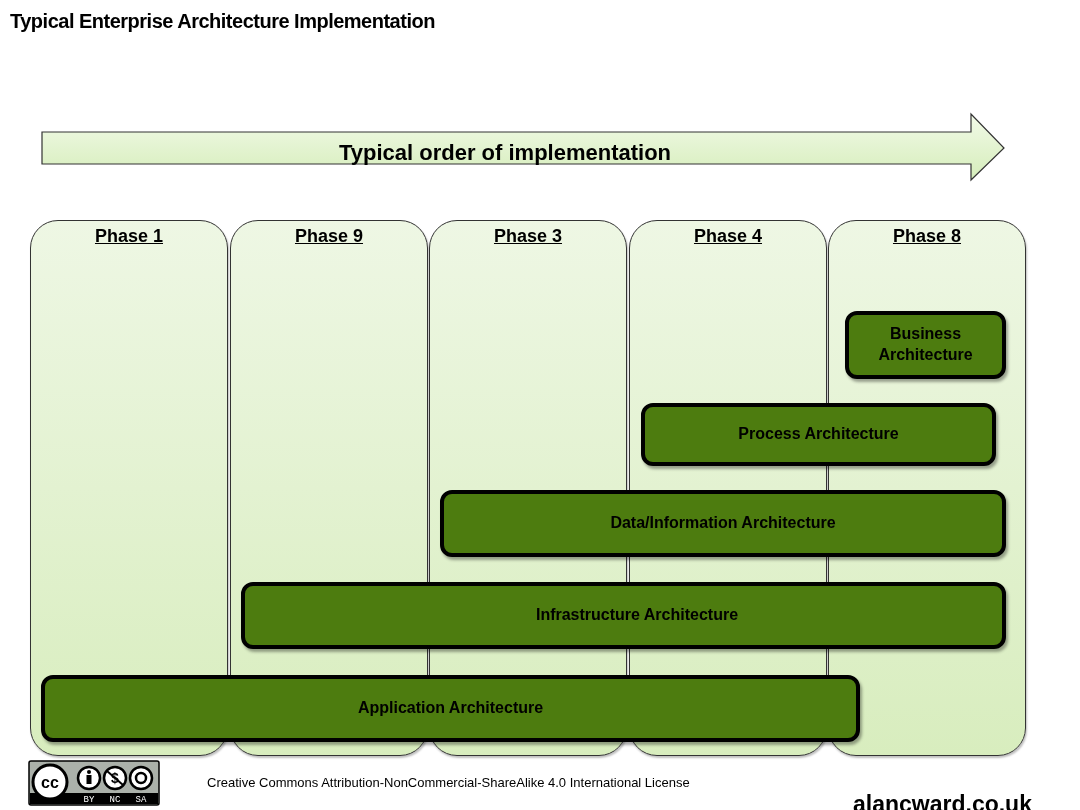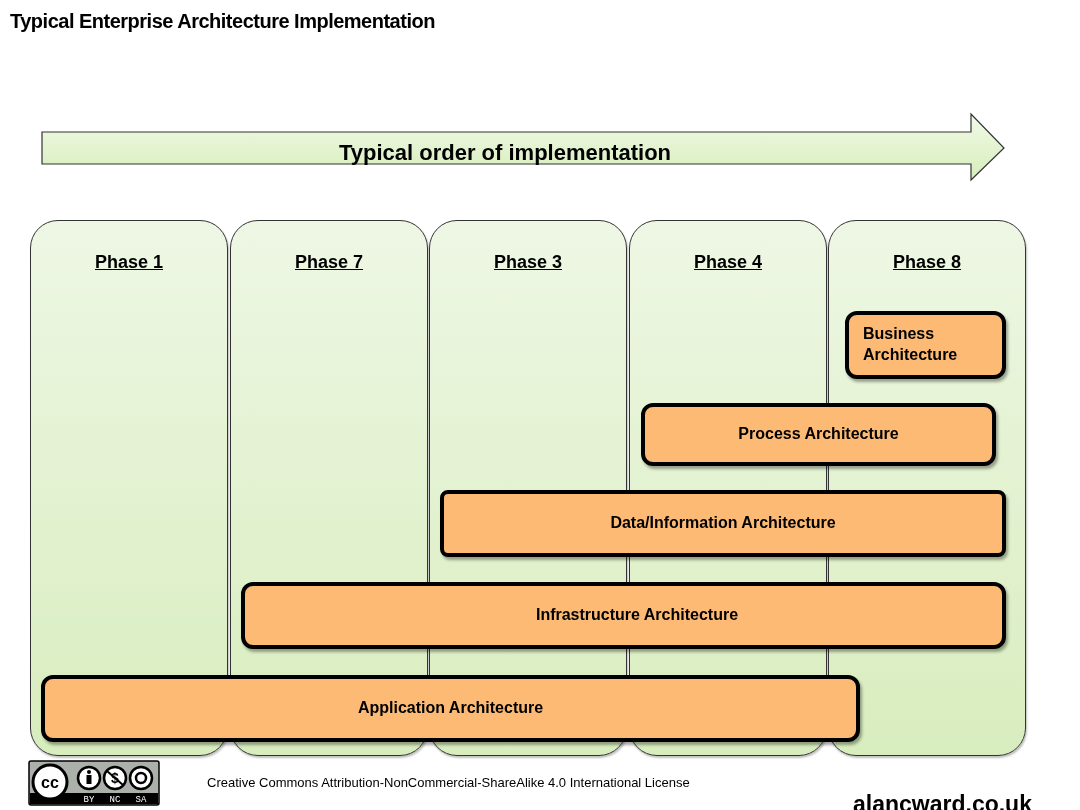--- a/index.html
+++ b/index.html
@@ -5,23 +5,23 @@
   html, body { margin:0; padding:0; }
   body { width:1080px; height:810px; background:#ffffff; position:relative; overflow:hidden;
          font-family:"Liberation Sans", sans-serif; color:#000; }
   .title { position:absolute; left:10px; top:10px; font-size:20px; font-weight:bold; letter-spacing:-0.5px; white-space:nowrap; }
   .arrow { position:absolute; left:40px; top:112px; width:966px; height:70px; }
   .arrow-label { position:absolute; left:40px; top:140px; width:930px; text-align:center; font-weight:bold; font-size:22px; }
   .phase { position:absolute; top:220px; height:536px; width:198px; box-sizing:border-box;
            border:1.5px solid #333; border-radius:28px;
            background:linear-gradient(to bottom, #eef7e4 0%, #d8edbe 100%);
            box-shadow:1px 2px 2px rgba(0,0,0,0.25); }
-  .phase-label { position:absolute; top:252px; width:198px; text-align:center; font-weight:bold; font-size:18px; text-decoration:underline; }
-  .arch { position:absolute; box-sizing:border-box; border:4px solid #000; border-radius:12px; background:#fdba74;
-          display:flex; align-items:center; justify-content:center; text-align:left; font-weight:bold; font-size:16px;
+  .phase-label { position:absolute; top:226px; width:198px; text-align:center; font-weight:bold; font-size:18px; text-decoration:underline; }
+  .arch { position:absolute; box-sizing:border-box; border:4px solid #000; border-radius:12px; background:#4d7c0f;
+          display:flex; align-items:center; justify-content:center; text-align:center; font-weight:bold; font-size:16px;
           box-shadow:2px 3px 3px rgba(0,0,0,0.35); line-height:1.3; }
   .cc { position:absolute; left:28px; top:760px; width:132px; height:46px; }
   .license { position:absolute; left:207px; top:775px; font-size:13px; white-space:nowrap; }
   .site { position:absolute; left:853px; top:791px; font-size:23px; font-weight:bold; white-space:nowrap; }
 </style>
 </head>
 <body>
 
 <div class="title">Typical Enterprise Architecture Implementation</div>
 
@@ -36,28 +36,28 @@
 </svg>
 <div class="arrow-label">Typical order of implementation</div>
 
 <div class="phase" style="left:30px"></div>
 <div class="phase" style="left:230px"></div>
 <div class="phase" style="left:429px"></div>
 <div class="phase" style="left:629px"></div>
 <div class="phase" style="left:828px"></div>
 
 <div class="phase-label" style="left:30px">Phase 1</div>
-<div class="phase-label" style="left:230px">Phase 7</div>
+<div class="phase-label" style="left:230px">Phase 9</div>
 <div class="phase-label" style="left:429px">Phase 3</div>
 <div class="phase-label" style="left:629px">Phase 4</div>
 <div class="phase-label" style="left:828px">Phase 8</div>
 
 <div class="arch" style="left:845px; top:311px; width:161px; height:68px; padding:0 14px;">Business Architecture</div>
 <div class="arch" style="left:641px; top:403px; width:355px; height:63px;">Process Architecture</div>
-<div class="arch" style="left:440px; top:490px; width:566px; height:67px;border-radius:8px;">Data/Information Architecture</div>
+<div class="arch" style="left:440px; top:490px; width:566px; height:67px;">Data/Information Architecture</div>
 <div class="arch" style="left:241px; top:582px; width:765px; height:67px;padding-left:27px;">Infrastructure Architecture</div>
 <div class="arch" style="left:41px; top:675px; width:819px; height:67px;">Application Architecture</div>
 
 <svg class="cc" viewBox="0 0 132 46">
   <rect x="1" y="1" width="130" height="44" rx="2" fill="#abb1aa" stroke="#000" stroke-width="1.5"></rect>
   <rect x="2" y="33" width="128" height="11" fill="#000"></rect>
   <g>
     <circle cx="22" cy="22" r="17" fill="#fff" stroke="#000" stroke-width="3"></circle>
     <text x="22" y="28" text-anchor="middle" font-family="Liberation Sans, sans-serif" font-weight="bold" font-size="16">cc</text>
   </g>

